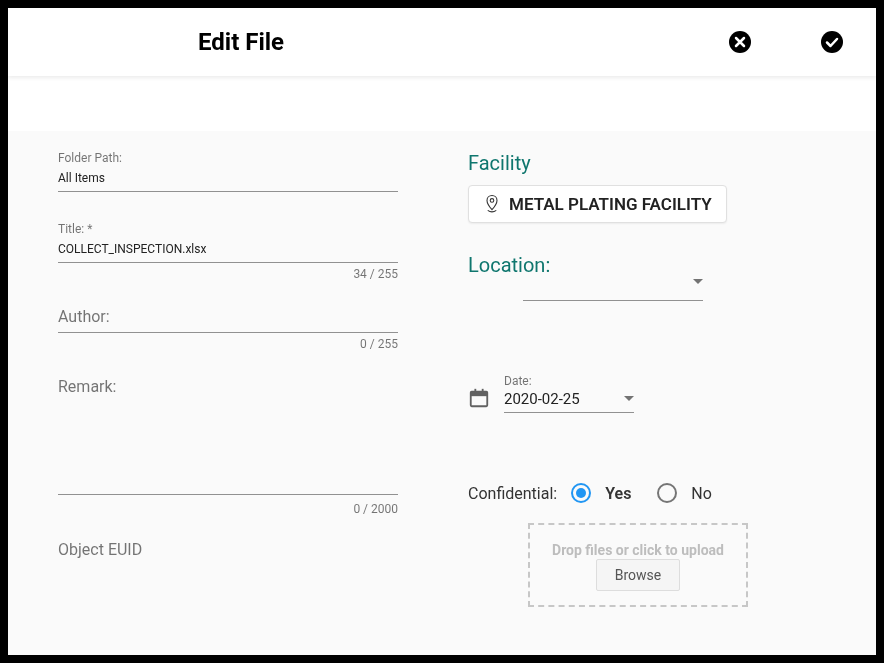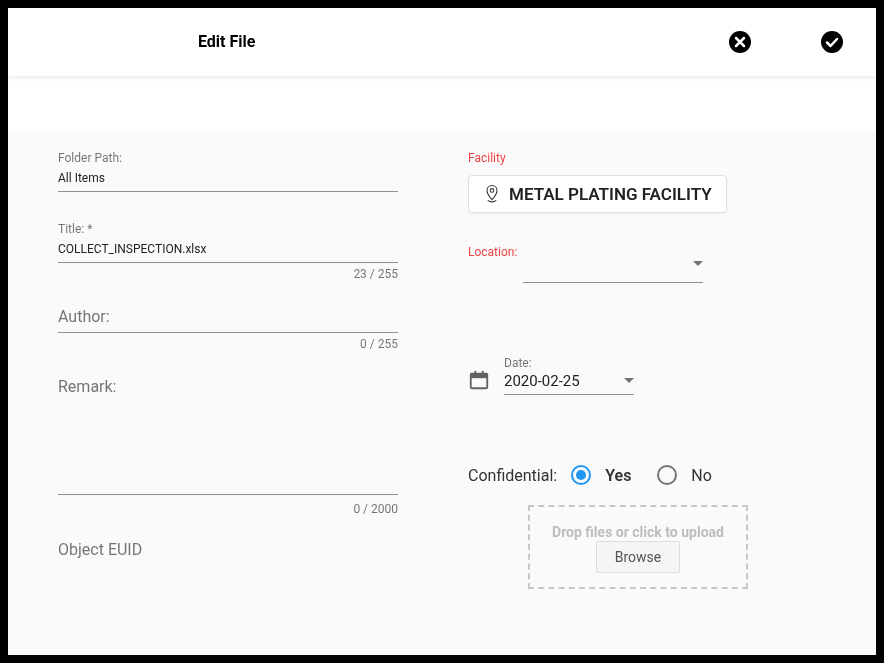--- a/index.html
+++ b/index.html
@@ -29,21 +29,21 @@
     display: flex;
     align-items: center;
     padding: 0 32px 0 0;
     border-bottom: 1px solid #fff;
     box-shadow: 0 2px 4px rgba(0,0,0,0.08);
     position: relative;
   }
   .header-title {
     flex: none;
     margin-left: 190px;
-    font-size: 16px;
+    font-size: 24px;
     font-weight: 700;
     color: #000;
   }
   .header-spacer { flex: 1; }
   .hicon {
     width: 24px; height: 24px;
     cursor: pointer;
     margin-left: 68px;
   }
   .scroll-wrap {
@@ -98,22 +98,22 @@
     right: 0;
     bottom: -18px;
     font-size: 12px;
     color: rgba(0,0,0,0.54);
   }
   .remark-area {
     height: 120px;
     resize: none;
   }
   .r-label {
-    font-size: 12px;
-    color: #ef4444;
+    font-size: 20px;
+    color: #0f766e;
     margin-bottom: 10px;
     display: block;
   }
   .chip {
     display: inline-flex;
     align-items: center;
     gap: 8px;
     background: #fff;
     border: 1px solid #e0e0e0;
     border-radius: 4px;
@@ -247,21 +247,21 @@
         <div class="col-left">
 
           <div class="field">
             <span class="field-label">Folder Path:</span>
             <div class="field-value">All Items</div>
           </div>
 
           <div class="field">
             <span class="field-label">Title: *</span>
             <input class="field-input" value="COLLECT_INSPECTION.xlsx" style="">
-            <span class="counter">23 / 255</span>
+            <span class="counter">34 / 255</span>
           </div>
 
           <div class="field" style="margin-top:42px;">
             <input class="field-input" style="font-size: 16px; color: rgba(0, 0, 0, 0.54);" placeholder="Author:">
             <span class="counter">0 / 255</span>
           </div>
 
           <div class="field" style="margin-top:42px;">
             <textarea class="field-input remark-area" style="font-size: 16px; color: rgba(0, 0, 0, 0.54);" placeholder="Remark:"></textarea>
             <span class="counter">0 / 2000</span>

